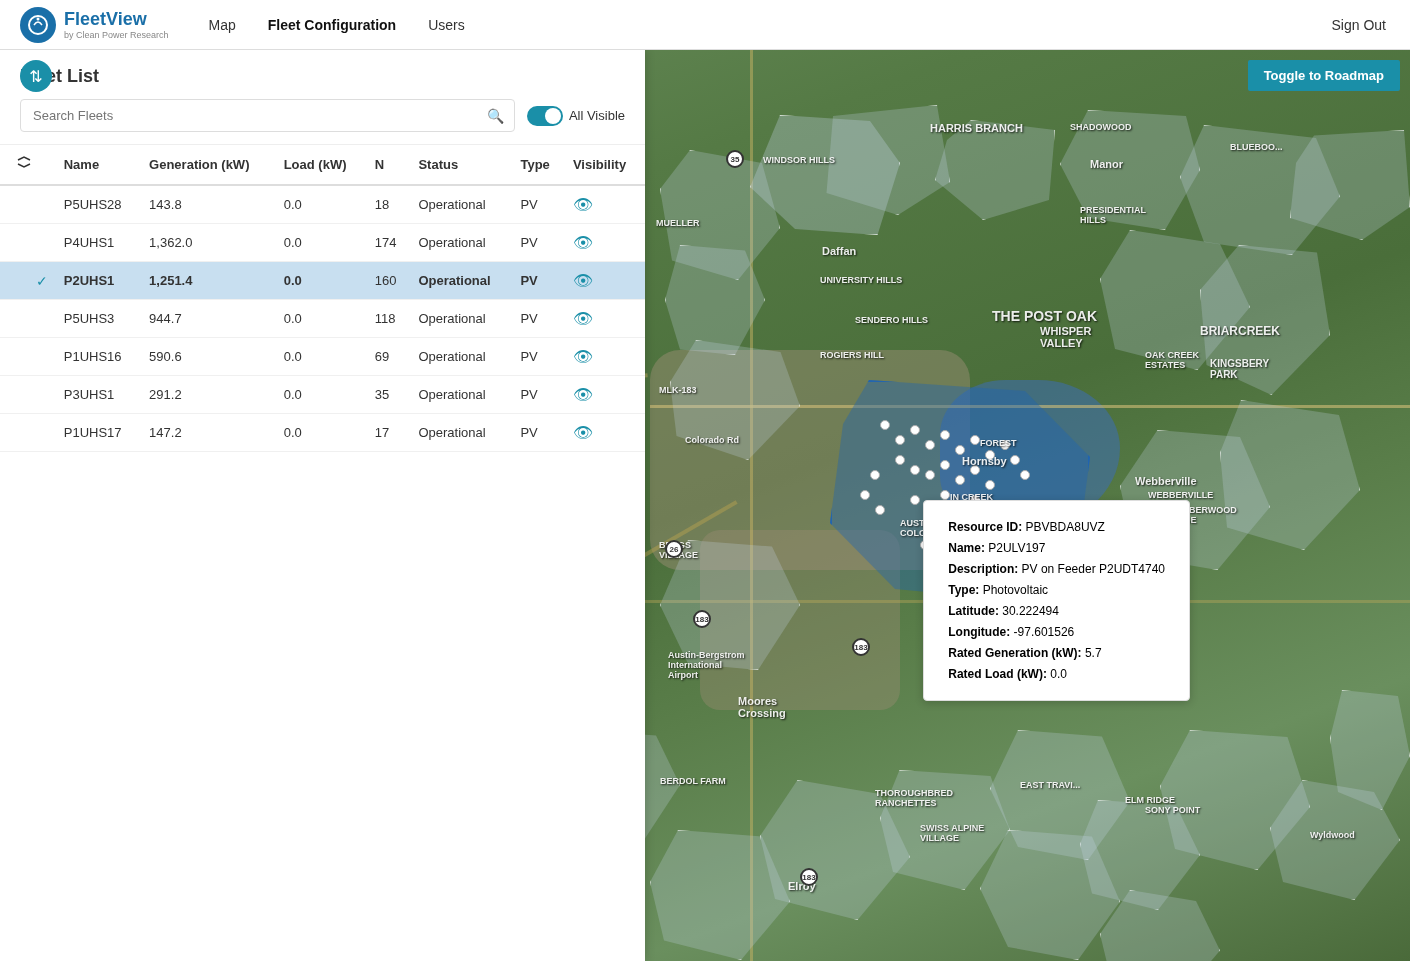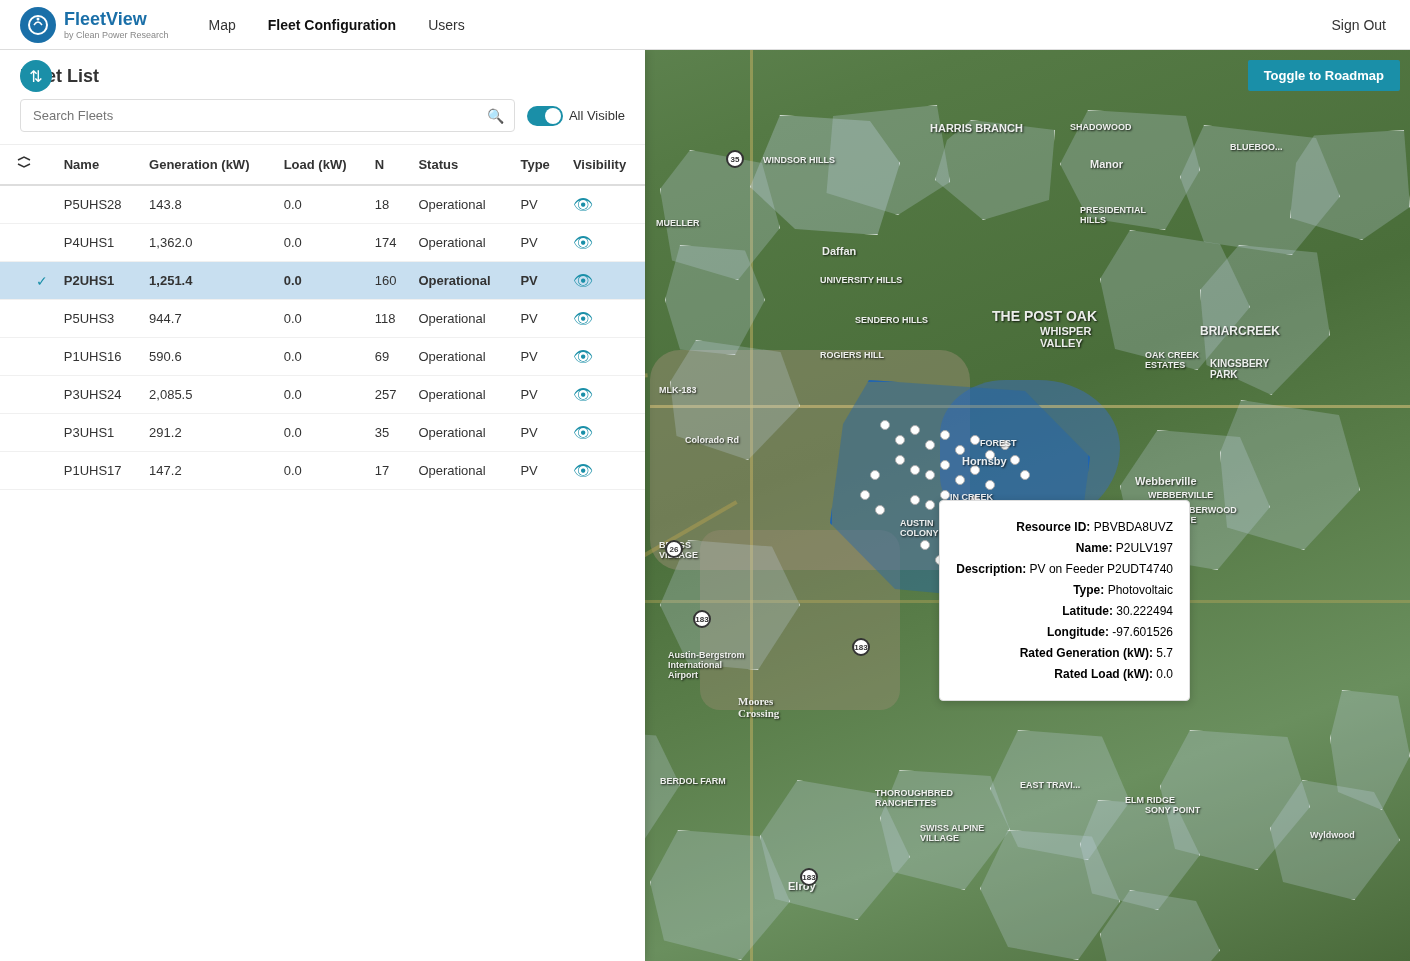--- a/index.html
+++ b/index.html
@@ -118,21 +118,21 @@
     tbody td { padding: 9px 8px; color: #333; }
     tbody td:first-child { padding-left: 36px; }
     .eye-icon { color: #1a8fa8; font-size: 16px; cursor: pointer; }
 
     
     .map-tooltip {
       position: absolute; right: 220px; bottom: 260px; z-index: 300;
       background: #fff; border: 1px solid #ddd; border-radius: 4px;
       padding: 14px 16px; min-width: 240px; font-size: 12px; box-shadow: 0 2px 8px rgba(0,0,0,0.2);
     }
-    .map-tooltip p { margin: 3px 0; line-height: 1.5; text-align: right; }
+    .map-tooltip p { margin: 3px 8px; line-height: 1.5; }
     .map-tooltip .label { font-weight: bold; }
 
     
     .fleet-table-wrapper::-webkit-scrollbar { width: 8px; }
     .fleet-table-wrapper::-webkit-scrollbar-track { background: #f1f1f1; }
     .fleet-table-wrapper::-webkit-scrollbar-thumb { background: #ccc; border-radius: 4px; }
 
     
     .road { position: absolute; background: rgba(200,180,100,0.5); }
 
@@ -273,21 +273,21 @@
     <div class="map-label" style="left:790px;top:195px;margin-left:32px;">Daffan</div>
     <div class="map-label" style="left:930px;top:72px;">HARRIS BRANCH</div>
     <div class="map-label" style="left:763px;top:105px;font-size:9px;">WINDSOR HILLS</div>
     <div class="map-label" style="left:820px;top:225px;font-size:9px;">UNIVERSITY HILLS</div>
     <div class="map-label" style="left:820px;top:300px;font-size:9px;">ROGIERS HILL</div>
     <div class="map-label" style="left:855px;top:265px;font-size:9px;">SENDERO HILLS</div>
     <div class="map-label" style="left:1135px;top:425px;">Webberville</div>
     <div class="map-label" style="left:1148px;top:440px;font-size:9px;">WEBBERVILLE</div>
     <div class="map-label" style="left:215px;top:738px;">Manchaca</div>
     <div class="map-label" style="left:155px;top:804px;">Hays</div>
-    <div class="map-label" style="left:738px;top:645px;font-family:Liberation Serif, serif;">Moores<br>Crossing</div>
+    <div class="map-label" style="left:738px;top:645px;">Moores<br>Crossing</div>
     <div class="map-label" style="left:788px;top:830px;">Elroy</div>
     <div class="map-label" style="left:443px;top:698px;">Bluff Springs</div>
     <div class="map-label" style="left:668px;top:600px;font-size:9px;">Austin-Bergstrom<br>International<br>Airport</div>
     <div class="map-label" style="left:148px;top:652px;font-size:9px;">SHADY HOLLOW</div>
     <div class="map-label" style="left:80px;top:582px;font-size:9px;">CIRCLE C RANCH</div>
     <div class="map-label" style="left:70px;top:598px;font-size:9px;">CIRCLE C SOUTH</div>
     <div class="map-label" style="left:160px;top:610px;font-size:9px;">TANGLEWOOD<br>FOREST</div>
     <div class="map-label" style="left:230px;top:633px;font-size:9px;">SOUTHPARK<br>MEADOWS</div>
     <div class="map-label" style="left:295px;top:745px;font-size:9px;">ONION CREEK</div>
     <div class="map-label" style="left:340px;top:502px;font-size:9px;">GARRISON PARK</div>
@@ -425,30 +425,20 @@
             <td>P1UHS16</td>
             <td>590.6</td>
             <td>0.0</td>
             <td>69</td>
             <td>Operational</td>
             <td>PV</td>
             <td><span class="eye-icon">👁</span></td>
           </tr>
           <tr>
             <td></td>
-            <td>P3UHS24</td>
-            <td>2,085.5</td>
-            <td>0.0</td>
-            <td>257</td>
-            <td>Operational</td>
-            <td>PV</td>
-            <td><span class="eye-icon">👁</span></td>
-          </tr>
-          <tr>
-            <td></td>
             <td>P3UHS1</td>
             <td>291.2</td>
             <td>0.0</td>
             <td>35</td>
             <td>Operational</td>
             <td>PV</td>
             <td><span class="eye-icon">👁</span></td>
           </tr>
           <tr>
             <td></td>

